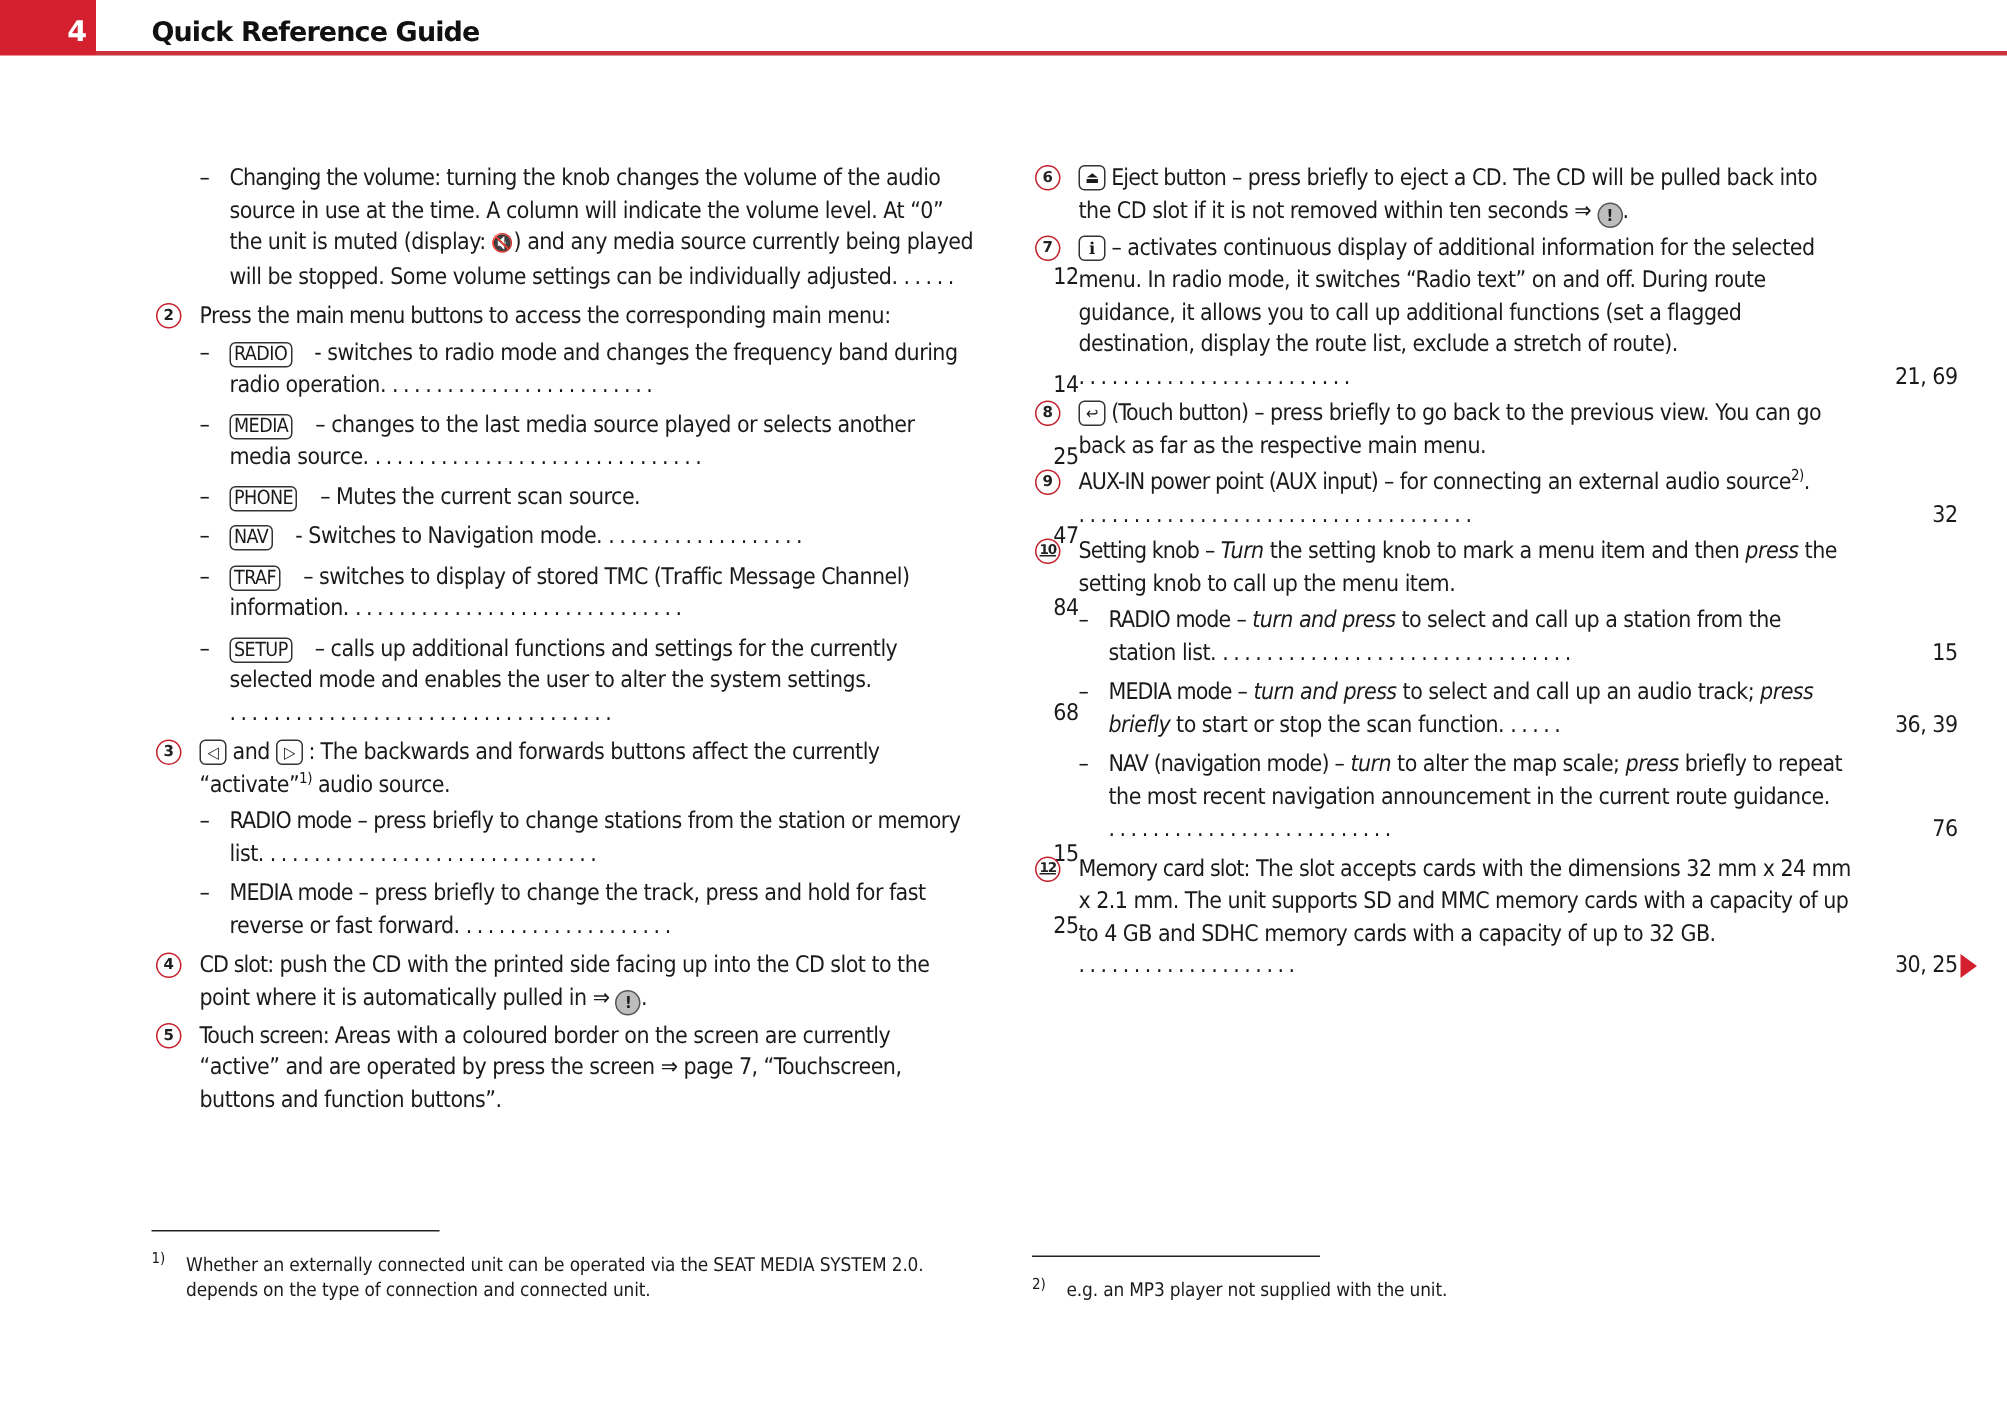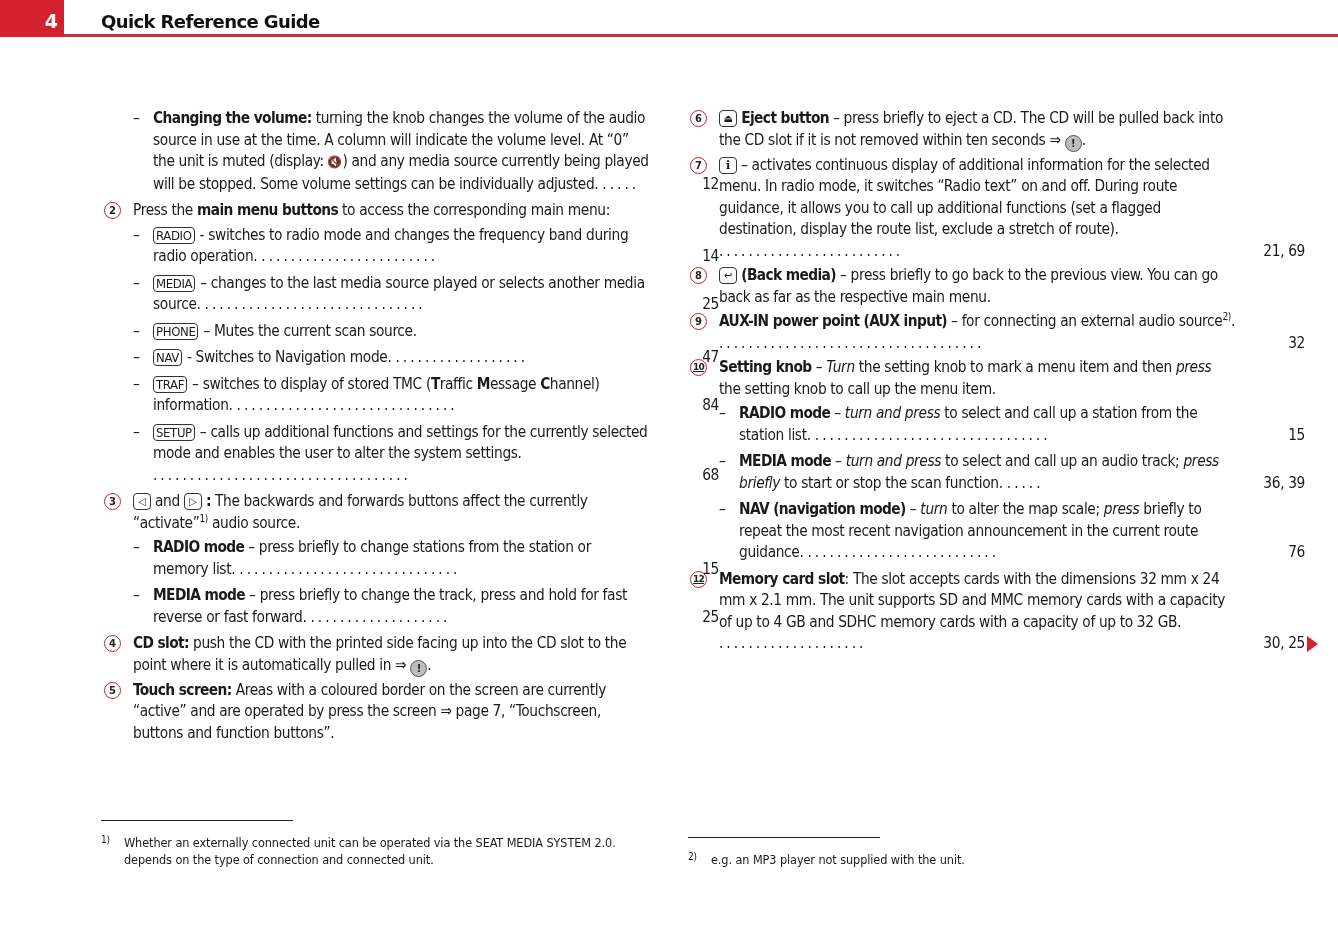--- a/index.html
+++ b/index.html
@@ -15,24 +15,24 @@
   .col { position:absolute; top:108px; font-size:15.3px; line-height:21.5px; letter-spacing:-0.35px; }
   .col.left { left:104px; width:545px; }
   .col.right { left:690px; width:545px; }
 
   .item { position:relative; padding-left:29px; margin-bottom:3px; }
   .sub { position:relative; padding-left:49px; margin-bottom:5px; }
   .sub .dash { position:absolute; left:29px; top:0; }
   .badge { position:absolute; left:0; top:2px; width:15px; height:15px; border:1.6px solid #c4202c; border-radius:50%;
            font-size:10px; line-height:15px; text-align:center; font-weight:bold; color:#222; font-family:"DejaVu Sans", sans-serif; letter-spacing:0; }
   .badge.wide { font-size:9px; letter-spacing:-0.8px;text-decoration:underline; }
-  .key { display:inline-block; border:1px solid #333; border-radius:4px; padding:0 2px; font-size:13px; line-height:15px; margin-right:1px;text-align:center; }
+  .key { display:inline-block; border:1px solid #333; border-radius:4px; padding:0 2px; font-size:13px; line-height:15px; margin-right:11px;text-align:center; }
   .keyicon { display:inline-block; border:1px solid #333; border-radius:4px; width:16px; height:15px; text-align:center; font-size:11px; line-height:15px; vertical-align:1px; }
   .warn { display:inline-block; width:15px; height:15px; border-radius:50%; background:#bdbdbd; border:1px solid #555; text-align:center; font-size:11px; line-height:15px; font-weight:bold; vertical-align:-2px; }
-  b { font-weight:bold; letter-spacing:-0.6px; }
+  b { font-weight:normal; letter-spacing:-0.6px; }
   i { font-style:italic;margin-top:20px; }
   .leader { position:relative; }
   .pg { position:absolute; right:-70px; bottom:0; width:70px; text-align:right; }
   .dots { letter-spacing:3px; }
   sup { font-size:10px; line-height:0; }
   .cont-arrow { display:inline-block; width:0; height:0; border-top:8px solid transparent; border-bottom:8px solid transparent; border-left:11px solid #d4202e; vertical-align:-3px; margin-left:4px; }
 
   .fn-rule { position:absolute; height:1px; background:#222; }
   .fn { position:absolute; font-size:12.6px; line-height:17px; letter-spacing:-0.1px; }
   .fn .mark { position:absolute; left:0; top:-3px; font-size:10px; }
@@ -130,21 +130,21 @@
   </div>
 
   <div class="item">
     <span class="badge">7</span>
     <span class="keyicon" style="font-family:'DejaVu Serif',serif;font-weight:bold;">i</span><span> – activates continuous display of additional information for the selected menu. In radio mode, it switches “Radio text” on and off. During route guidance, it allows you to call up additional functions (set a flagged destination, display the route list, exclude a stretch of route). </span><span class="dots">.........................</span>
     <span class="pg">21, 69</span>
   </div>
 
   <div class="item">
     <span class="badge">8</span>
-    <span class="keyicon">↩</span><b> (Back media)</b><span> – press briefly to go back to the previous view. You can go back as far as the respective main menu.</span>
+    <span class="keyicon">↩</span><b> (Touch button)</b><span> – press briefly to go back to the previous view. You can go back as far as the respective main menu.</span>
   </div>
 
   <div class="item">
     <span class="badge">9</span>
     <b>AUX-IN power point (AUX input)</b><span> – for connecting an external audio source</span><sup>2)</sup><span>. </span><span class="dots">....................................</span>
     <span class="pg">32</span>
   </div>
 
   <div class="item">
     <span class="badge wide">10</span>

